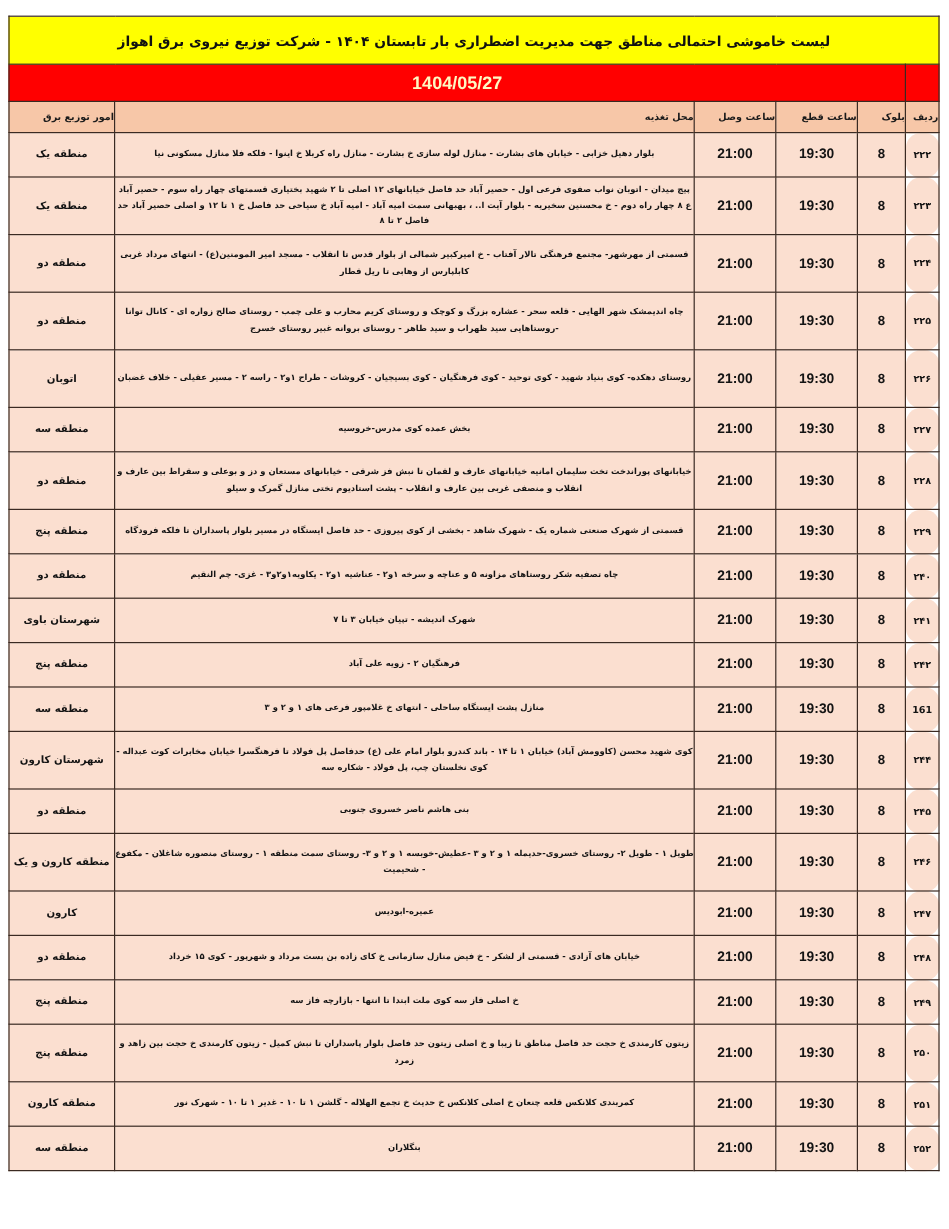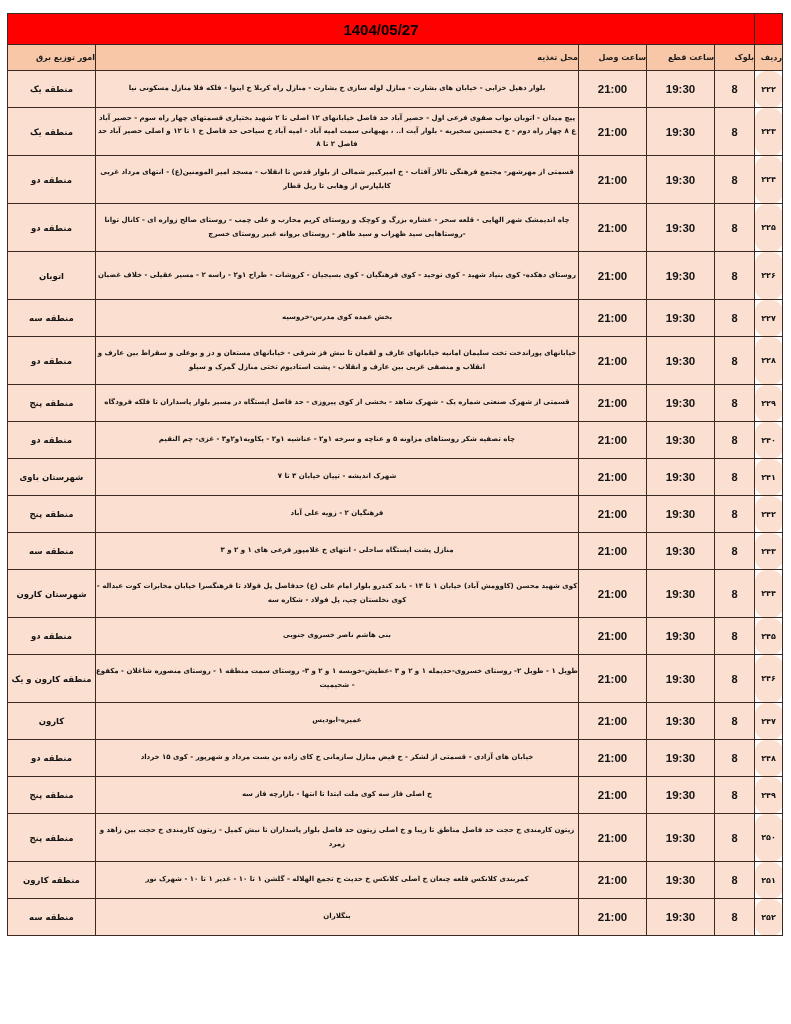--- a/index.html
+++ b/index.html
@@ -46,21 +46,21 @@
     border: 1px solid #3a2a22;
   }
   
   .date-band {
     background: #ff0000;
     height: 31px;
     text-align: center;
     vertical-align: middle;
     font-size: 15px;
     font-weight: bold;
-    color: #000000;
+    color: #fef9c3;
     font-family: "Liberation Sans", sans-serif;
     border: 1px solid #3a2a22;
   }
   .date-band-spacer {
     background: #ff0000;
     border: 1px solid #3a2a22;
   }
   
   thead tr.cols th {
     background: #f7c7a8;
@@ -123,20 +123,23 @@
       <colgroup>
         <col style="width:28px">
         <col style="width:40px">
         <col style="width:68px">
         <col style="width:68px">
         <col style="width:483px">
         <col style="width:88px">
       </colgroup>
       <thead>
         <tr>
+          <td class="title-band" colspan="6">لیست خاموشی احتمالی مناطق جهت مدیریت اضطراری بار تابستان ۱۴۰۴ - شرکت توزیع نیروی برق اهواز</td>
+        </tr>
+        <tr>
           <td class="date-band-spacer"></td>
           <td class="date-band" colspan="5">1404/05/27</td>
         </tr>
         <tr class="cols">
           <th>ردیف</th>
           <th>بلوک</th>
           <th>ساعت قطع</th>
           <th>ساعت وصل</th>
           <th>محل تغذیه</th>
           <th>امور توزیع برق</th>
@@ -225,21 +228,21 @@
           </tr>
           <tr>
             <td class="c-radif">۲۴۲</td>
             <td class="c-block">8</td>
             <td class="c-ghat">19:30</td>
             <td class="c-vasl">21:00</td>
             <td class="c-place">فرهنگیان ۲ - زویه علی آباد</td>
             <td class="c-omoor">منطقه پنج</td>
           </tr>
           <tr>
-            <td class="c-radif">۲۴۳</td>
+            <td class="c-radif">161</td>
             <td class="c-block">8</td>
             <td class="c-ghat">19:30</td>
             <td class="c-vasl">21:00</td>
             <td class="c-place">منازل پشت ایستگاه ساحلی - انتهای خ غلامپور فرعی های ۱ و ۲ و ۳</td>
             <td class="c-omoor">منطقه سه</td>
           </tr>
           <tr class="tall">
             <td class="c-radif">۲۴۴</td>
             <td class="c-block">8</td>
             <td class="c-ghat">19:30</td>

